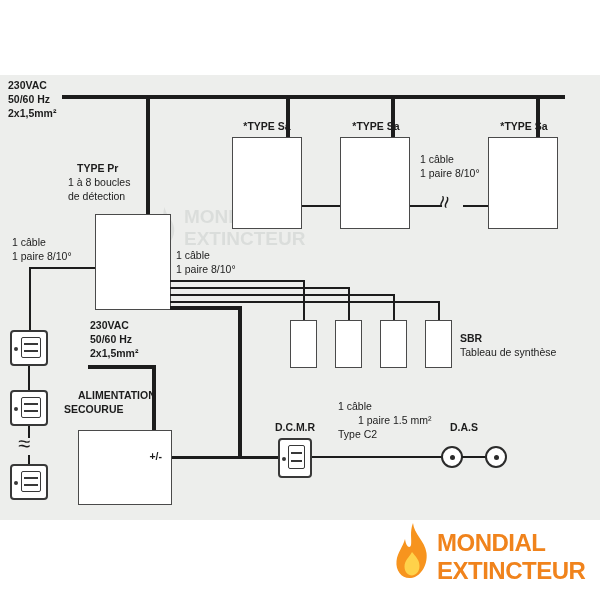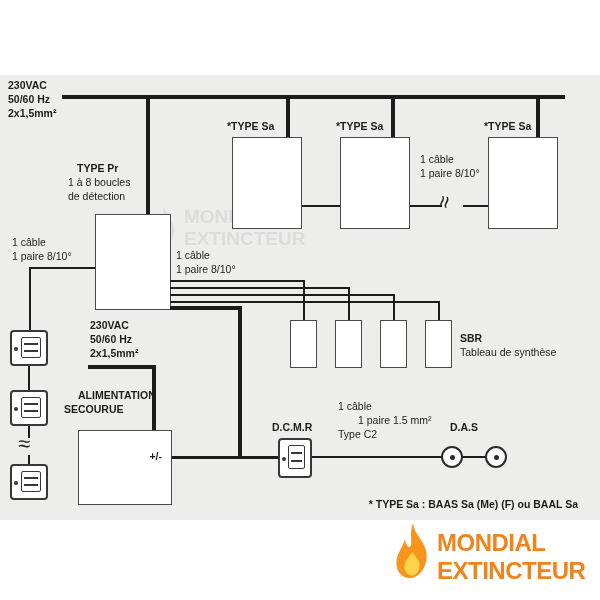--- a/index.html
+++ b/index.html
@@ -5,21 +5,21 @@
   *{box-sizing:border-box;margin:0;padding:0}
   html,body{width:600px;height:600px}
   body{background:#fff;font-family:"Liberation Sans",sans-serif;color:#1c1c1c}
   .screen{position:relative;width:600px;height:600px;overflow:hidden;background:#fff}
   .abs{position:absolute}
   .panel{background:#edeeec}
   .line{background:#1c1c1c;position:absolute}
   .box{background:#fff;border:1px solid #4a4a4a;position:absolute}
   .t{font-size:10.5px;line-height:13px;white-space:nowrap;position:absolute}
   .b{font-weight:bold}
-  .ctr{}
+  .ctr{text-align:center}
   .device{background:#fff;border:2px solid #383838;border-radius:4px;position:absolute}
   .dev-inner{position:absolute;left:26%;top:15%;width:58%;height:66%;border:1px solid #383838;border-radius:2px;display:flex;flex-direction:column;justify-content:space-evenly;padding:0 2px}
   .dev-bar{height:2px;background:#383838}
   .dev-dot{position:absolute;left:7%;top:46%;width:4px;height:4px;border-radius:50%;background:#383838}
   .das-circle{position:absolute;background:#fff;border:2px solid #2b2b2b;border-radius:50%;width:22px;height:22px}
   .das-dot{position:absolute;left:50%;top:50%;width:5px;height:5px;margin:-2.5px 0 0 -2.5px;border-radius:50%;background:#2b2b2b}
   .brk{position:absolute;font-size:22px;color:#1c1c1c;line-height:1;background:transparent}
   .logo-word{position:absolute;font-weight:bold;font-size:24px;letter-spacing:-0.5px;color:#f0831c;white-space:nowrap}
   .wm{opacity:.16}
   .wm-word{position:absolute;font-weight:bold;font-size:19px;color:#7f8886;white-space:nowrap}
@@ -149,21 +149,20 @@
   <div class="t b" style="left:450px;top:421px">D.A.S</div>
   <div class="line" style="left:312px;top:456px;width:130px;height:2px"></div>
   <div class="das-circle" style="left:441px;top:446px">
     <span class="das-dot"></span>
   </div>
   <div class="line" style="left:462px;top:456px;width:24px;height:2px"></div>
   <div class="das-circle" style="left:485px;top:446px">
     <span class="das-dot"></span>
   </div>
 
-  <div class="t b" style="left:320px;top:498px;width:258px;text-align:right">* TYPE Sa : BAAS Sa (Me) (F) ou BAAL Sa</div>
 
   <div class="abs" style="left:390px;top:520px;width:208px;height:76px">
     <svg class="abs" style="left:2px;top:2px" width="40" height="62" viewBox="0 0 40 62">
       <path d="M21 1 C22 12 33 19 34.5 31 C36 44 28 55 19 56 C10 57 3.5 49 4.5 39 C5.5 30 11 25 13 17 C14 25 18 27 19 23 C20 18 17.5 10 21 1 Z" fill="#f7941e"></path>
       <path d="M20 30 C24 35 27.5 38 27.5 44 C27.5 50 23.5 53.5 19.8 53.5 C16 53.5 12.5 50 12.5 44.5 C12.5 38.5 17 35.5 20 30 Z" fill="#ffd24a"></path>
     </svg>
     <div class="logo-word" style="left:47px;top:9px">MONDIAL</div>
     <div class="logo-word" style="left:47px;top:37px">EXTINCTEUR</div>
   </div>
 

